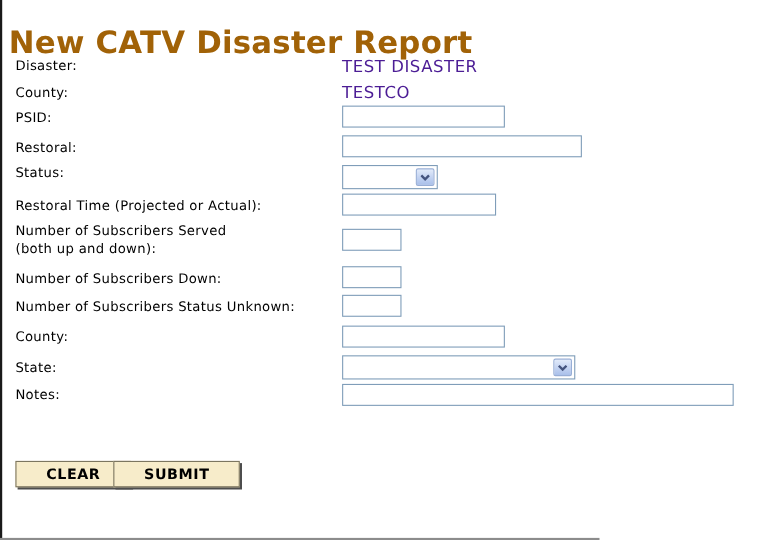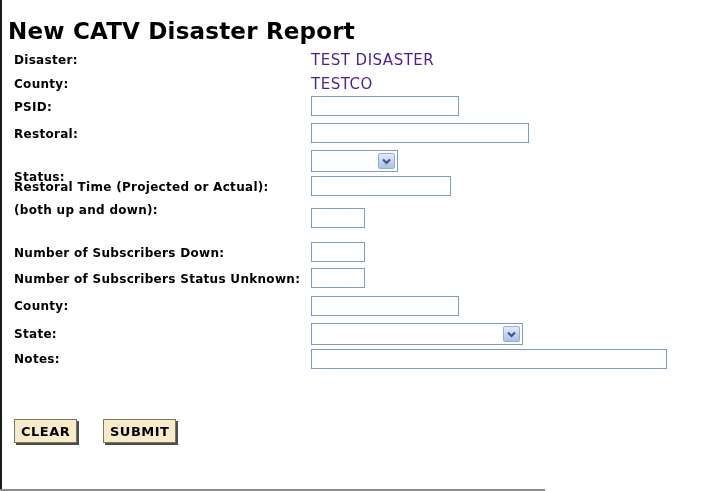--- a/index.html
+++ b/index.html
@@ -6,27 +6,27 @@
   body{
     width:704px;height:491px;position:relative;overflow:hidden;
     background:#ffffff;
     font-family:"DejaVu Sans","Liberation Sans",sans-serif;
   }
   .frame-left{position:absolute;left:0;top:0;width:2px;height:491px;background:#1a1a1a;}
   .frame-bottom{position:absolute;left:0;top:489px;width:545px;height:2px;background:#8c8c8c;}
 
   .page-title{
     position:absolute;left:8px;top:3px;
-    font-size:23px;font-weight:bold;color:#000000;letter-spacing:0.2px;
+    font-size:28px;font-weight:bold;color:#a16207;letter-spacing:0.2px;
     white-space:nowrap;
   }
 
   .lbl{
     position:absolute;left:14px;
-    font-size:12px;font-weight:bold;color:#000;letter-spacing:0.3px;
+    font-size:12px;font-weight:normal;color:#000;letter-spacing:0.3px;
     white-space:nowrap;line-height:14px;
   }
   .lbl2{line-height:16px;white-space:normal;width:300px;}
   .lbl2 span{display:block;white-space:nowrap;}
 
   .val{
     position:absolute;left:311px;
     font-size:15px;color:#4c1d95;letter-spacing:0.5px;white-space:nowrap;
   }
 
@@ -48,21 +48,21 @@
     background:linear-gradient(#e2ebfa,#c2d2f1 55%,#a9c0ea);
     display:flex;align-items:center;justify-content:center;
   }
 
   .btn{
     position:absolute;top:419px;height:24px;box-sizing:border-box;
     background:#f7ecca;border:1px solid #7c7660;
     box-shadow:2px 2px 0 #4d4d4d;
     font-family:"DejaVu Sans","Liberation Sans",sans-serif;
     font-size:13px;font-weight:bold;color:#000;
-    padding:0 6px;letter-spacing:0.5px;cursor:pointer;line-height:21px;
+    padding:0 27px;letter-spacing:0.5px;cursor:pointer;line-height:21px;
   }
 </style>
 </head>
 <body>
 
 <div class="frame-left"></div>
 <div class="frame-bottom"></div>
 
 <h1 class="page-title">New CATV Disaster Report</h1>
 
@@ -71,34 +71,35 @@
 
 <div class="lbl" style="top:77px">County:</div>
 <div class="val" style="top:75px">TESTCO</div>
 
 <div class="lbl" style="top:100px">PSID:</div>
 <input type="text" class="txt" style="top: 96px; width: 148px;" value="">
 
 <div class="lbl" style="top:127px">Restoral:</div>
 <input type="text" class="txt" style="top: 123px; width: 218px;" value="">
 
-<div class="lbl" style="top:170px">Status:</div>
+<div class="lbl" style="top:150px">Status:</div>
 <div class="sel" style="top:150px;width:87px">
   <span class="sel-val"></span>
   <span class="sel-btn">
     <svg width="9" height="7" viewBox="0 0 9 7">
         <path d="M1 1.5 L4.5 5 L8 1.5" stroke="#44547e" stroke-width="2.2" fill="none"></path>
       </svg>
   </span>
 </div>
 
 <div class="lbl" style="top:180px">Restoral Time (Projected or Actual):</div>
 <input type="text" class="txt" style="top: 176px; width: 140px;" value="">
 
 <div class="lbl lbl2" style="top:202px">
+  <span>Number of Subscribers Served</span>
   <span>(both up and down):</span>
 </div>
 <input type="text" class="txt" style="top: 208px; width: 54px;" value="">
 
 <div class="lbl" style="top:246px">Number of Subscribers Down:</div>
 <input type="text" class="txt" style="top: 242px; width: 54px;" value="">
 
 <div class="lbl" style="top:272px">Number of Subscribers Status Unknown:</div>
 <input type="text" class="txt" style="top: 268px; width: 54px;" value="">
 

